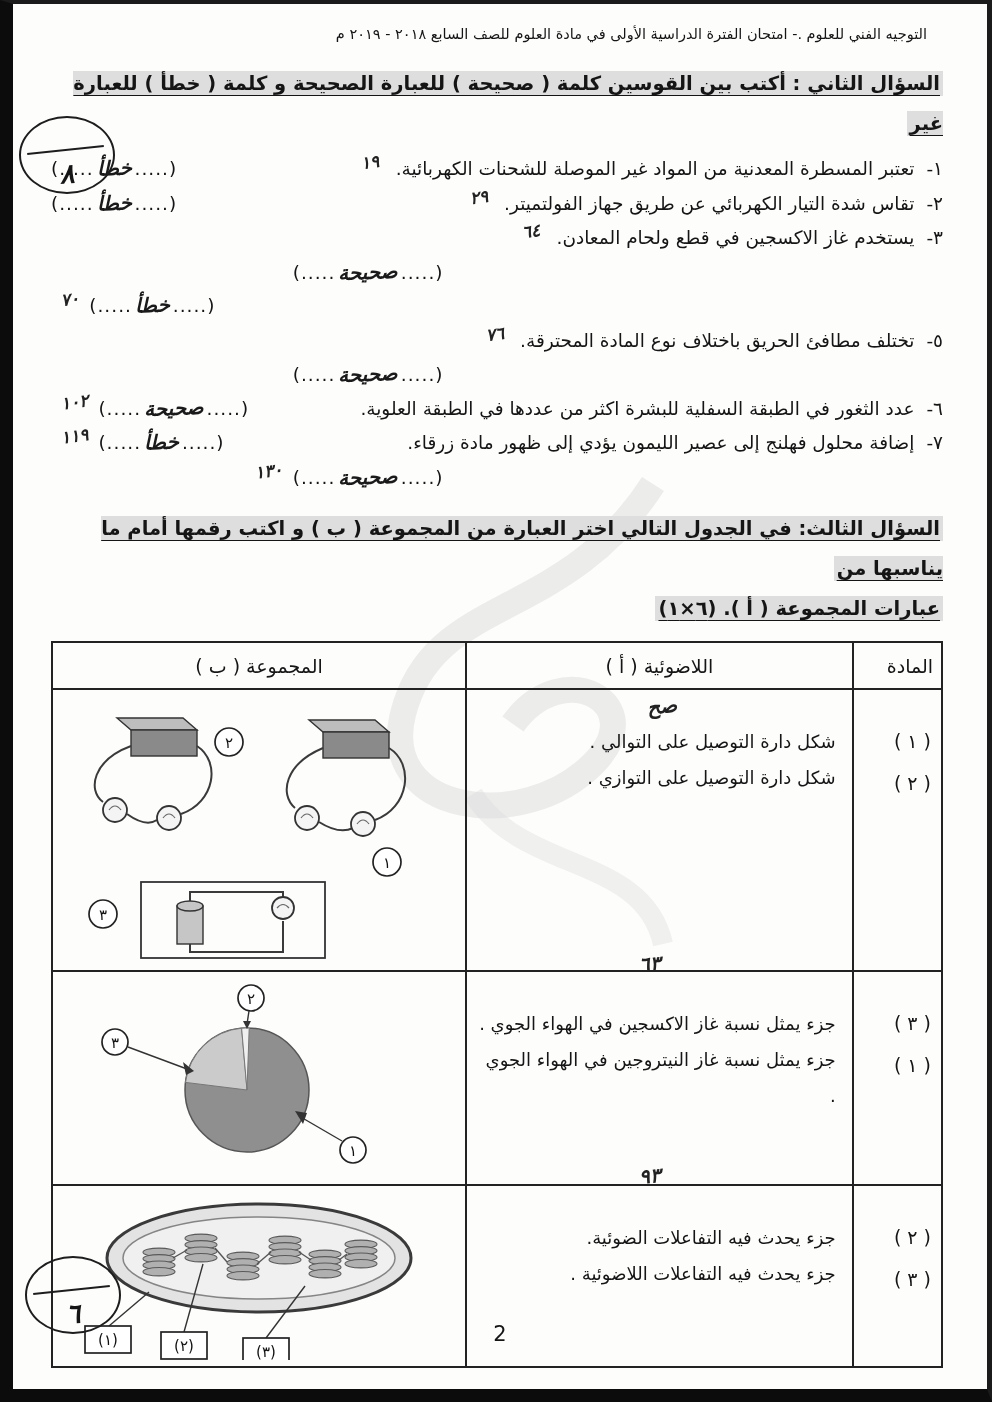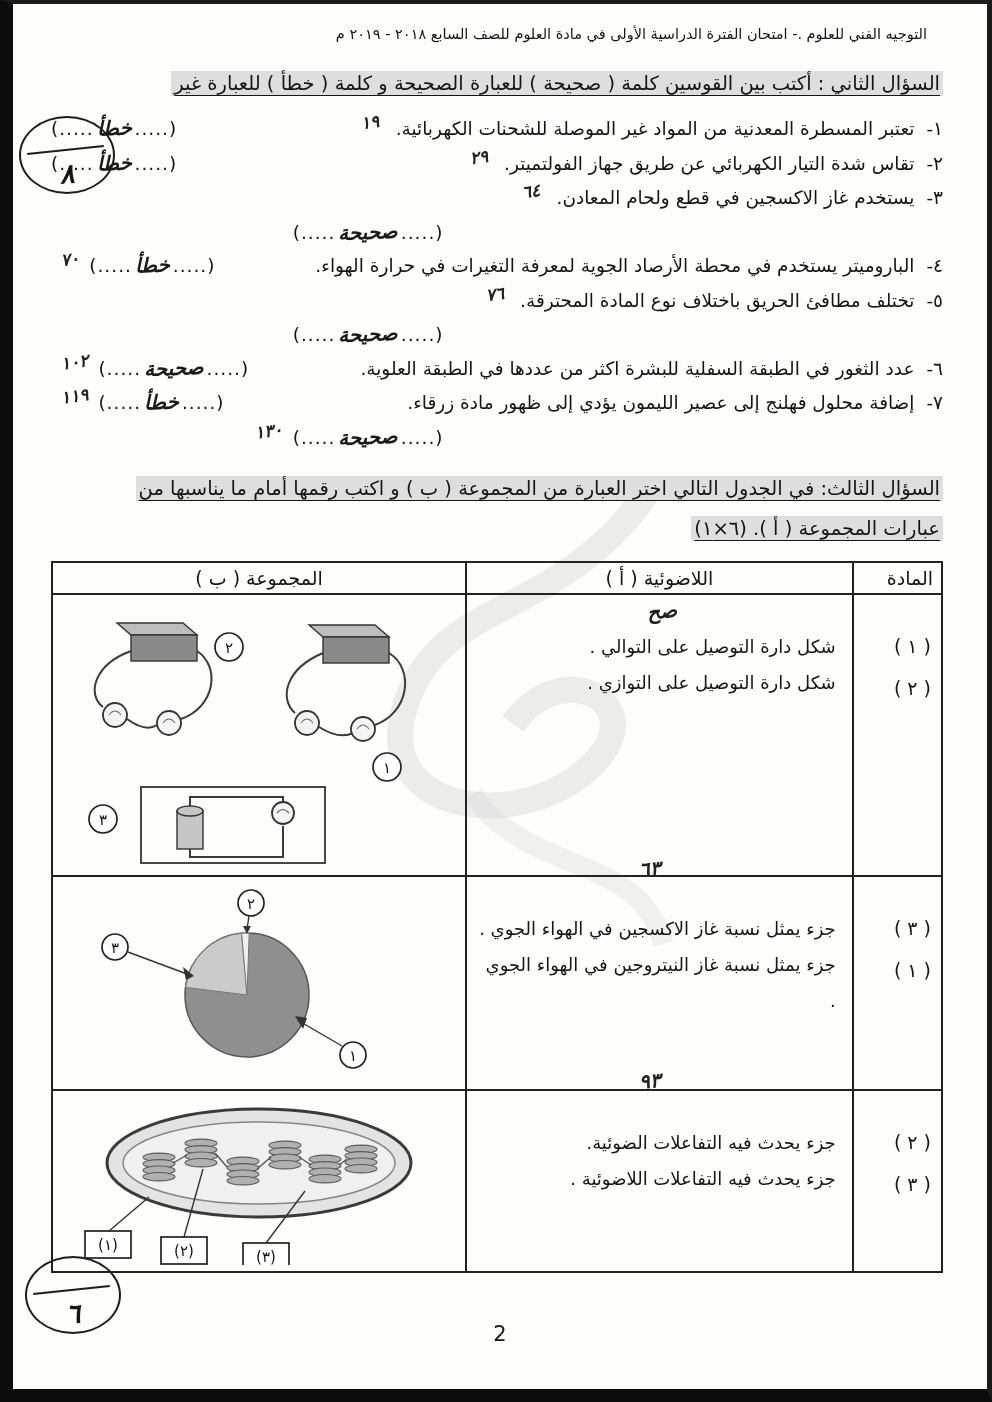--- a/index.html
+++ b/index.html
@@ -21,21 +21,21 @@
     padding:12px 44px 9px 38px;
   }
   .header{
     font-size:14.5px;
     text-align:right;
     padding-right:16px;
     margin-top:10px;
     letter-spacing:0;
   }
   
-  .q-heading{font-size:19.5px;font-weight:normal;line-height:40px;}
+  .q-heading{font-size:19.5px;font-weight:bold;line-height:40px;}
   .hl{
     background:#dedede;
     text-decoration:underline;
     text-underline-offset:5px;
     padding:1px 3px;
   }
   .q2{margin-top:22px;position:relative;}
   .q3{margin-top:14px;position:relative;}
   
   .score-circle{
@@ -84,21 +84,21 @@
   .paren{letter-spacing:1px;}
   
   .match-table{
     width:100%;
     border-collapse:collapse;
     margin-top:12px;
     font-size:18px;
   }
   .match-table th,.match-table td{border:2.5px solid #222;}
   .match-table th{
-    height:32px;font-weight:normal;font-size:19px;
+    height:47px;font-weight:normal;font-size:19px;
     text-align:center;
   }
   th.th-num{width:92px;text-align:right;padding-right:8px;}
   .num-cell{
     width:92px;vertical-align:top;
     padding:30px 10px 0 0;text-align:right;
   }
   .num-answer{line-height:42px;font-size:19px;}
   .a-cell{
     width:410px;vertical-align:top;position:relative;
@@ -189,25 +189,20 @@
         <span class="q2-main">
           <span class="q2-num">٣-</span>
           <span class="q2-text">يستخدم غاز الاكسجين في قطع ولحام المعادن.</span>
           <span class="handref">٦٤</span>
         </span>
         <span class="q2-answer"><span class="paren">(.....</span><span class="hand">صحيحة</span><span class="paren">.....)</span></span>
 
       </li>
 
       <li class="q2-item">
-        <span class="q2-main">
-          <span class="q2-num">٤-</span>
-          <span class="q2-text">الباروميتر يستخدم في محطة الأرصاد الجوية لمعرفة التغيرات في حرارة الهواء.</span>
-          
-        </span>
         <span class="q2-answer"><span class="paren">(.....</span><span class="hand">خطأ</span><span class="paren">.....)</span></span>
         <span class="handref">٧٠</span>
       </li>
 
       <li class="q2-item wrap">
         <span class="q2-main">
           <span class="q2-num">٥-</span>
           <span class="q2-text">تختلف مطافئ الحريق باختلاف نوع المادة المحترقة.</span>
           <span class="handref">٧٦</span>
         </span>

